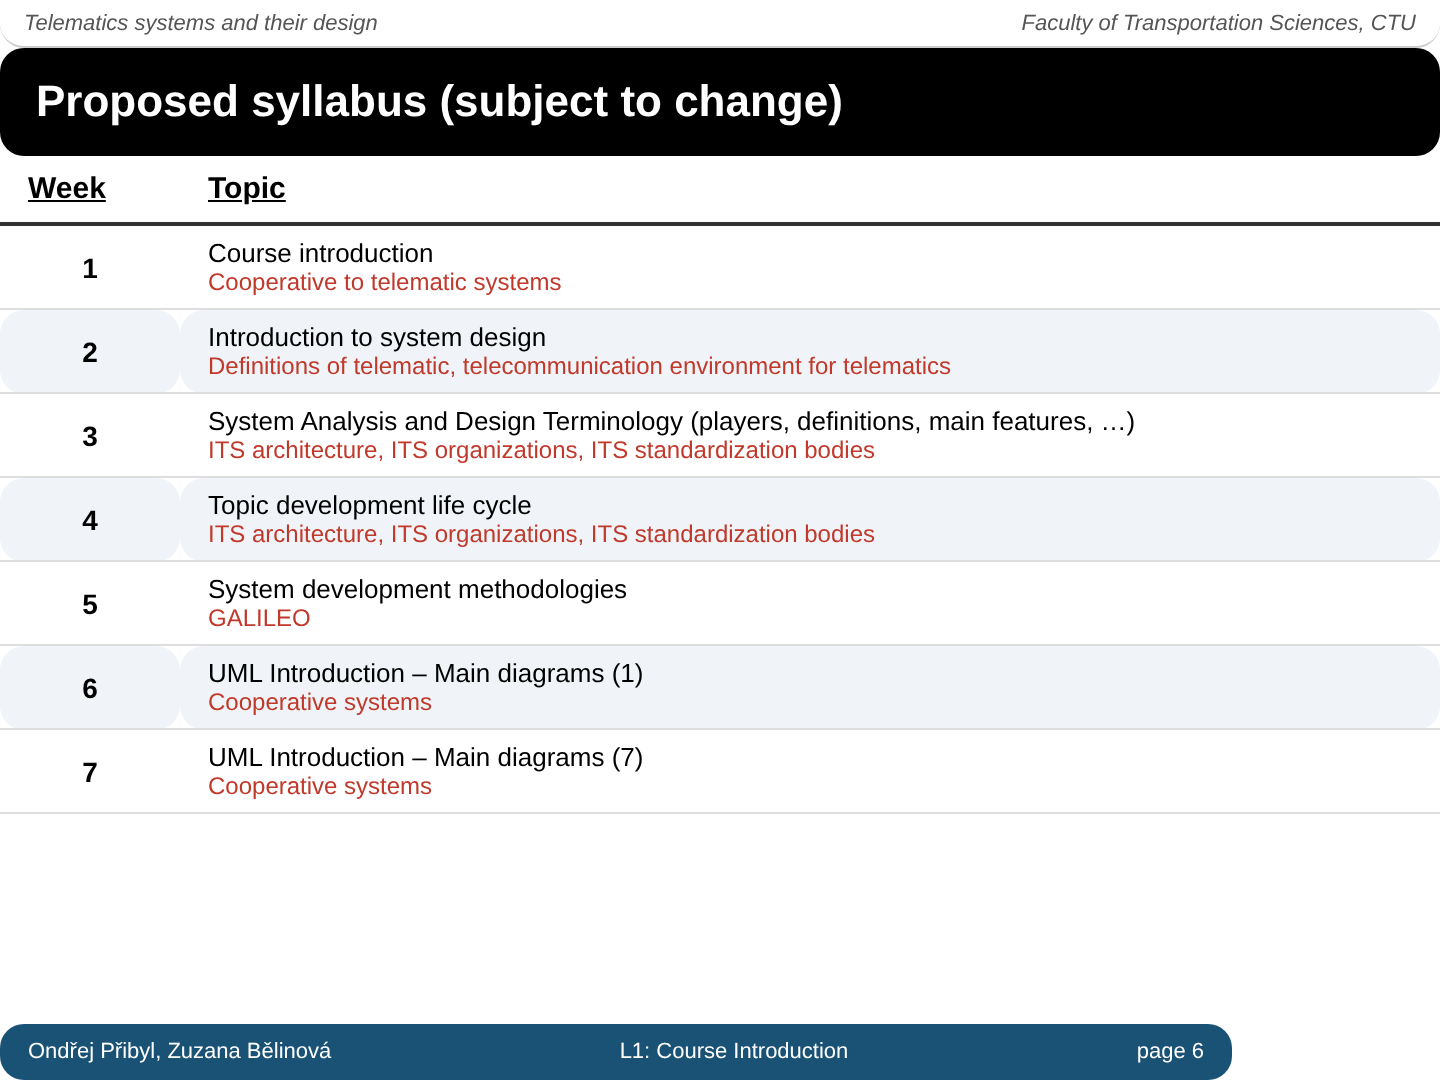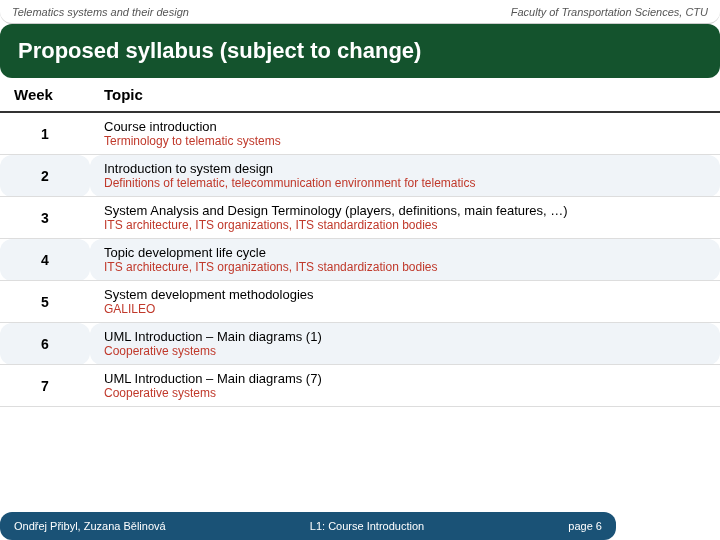--- a/index.html
+++ b/index.html
@@ -26,21 +26,21 @@
       color: #555;
       font-style: italic;
     }
     #header-bar .right-text {
       font-size: 11px;
       color: #555;
       font-style: italic;
     }
 
     #title-bar {
-      background: #14532d;
+      background: #000000;
       color: #fff;
       padding: 10px 18px;
       font-size: 22px;
       font-weight: bold;
       height: 54px;
       display: flex;
       align-items: center;
     }
 
     #table-container {
@@ -49,20 +49,21 @@
     }
 
     table {
       width: 100%;
       border-collapse: collapse;
     }
 
     thead tr {
       background: #fff;
       border-bottom: 2px solid #333;
+      text-decoration: underline;
     }
 
     thead th {
       padding: 8px 14px;
       text-align: left;
       font-size: 15px;
       font-weight: bold;
       color: #000;
     }
 
@@ -137,21 +138,21 @@
       <tr>
         <th class="week-col">Week</th>
         <th>Topic</th>
       </tr>
     </thead>
     <tbody id="table-body">
     <tr>
           <td class="week-num">1</td>
           <td>
             <span class="topic-main">Course introduction</span>
-            <span class="topic-sub">Terminology to telematic systems</span>
+            <span class="topic-sub">Cooperative to telematic systems</span>
           </td>
         </tr>
         <tr>
           <td class="week-num">2</td>
           <td>
             <span class="topic-main">Introduction to system design</span>
             <span class="topic-sub">Definitions of telematic, telecommunication environment for telematics</span>
           </td>
         </tr>
         <tr>

